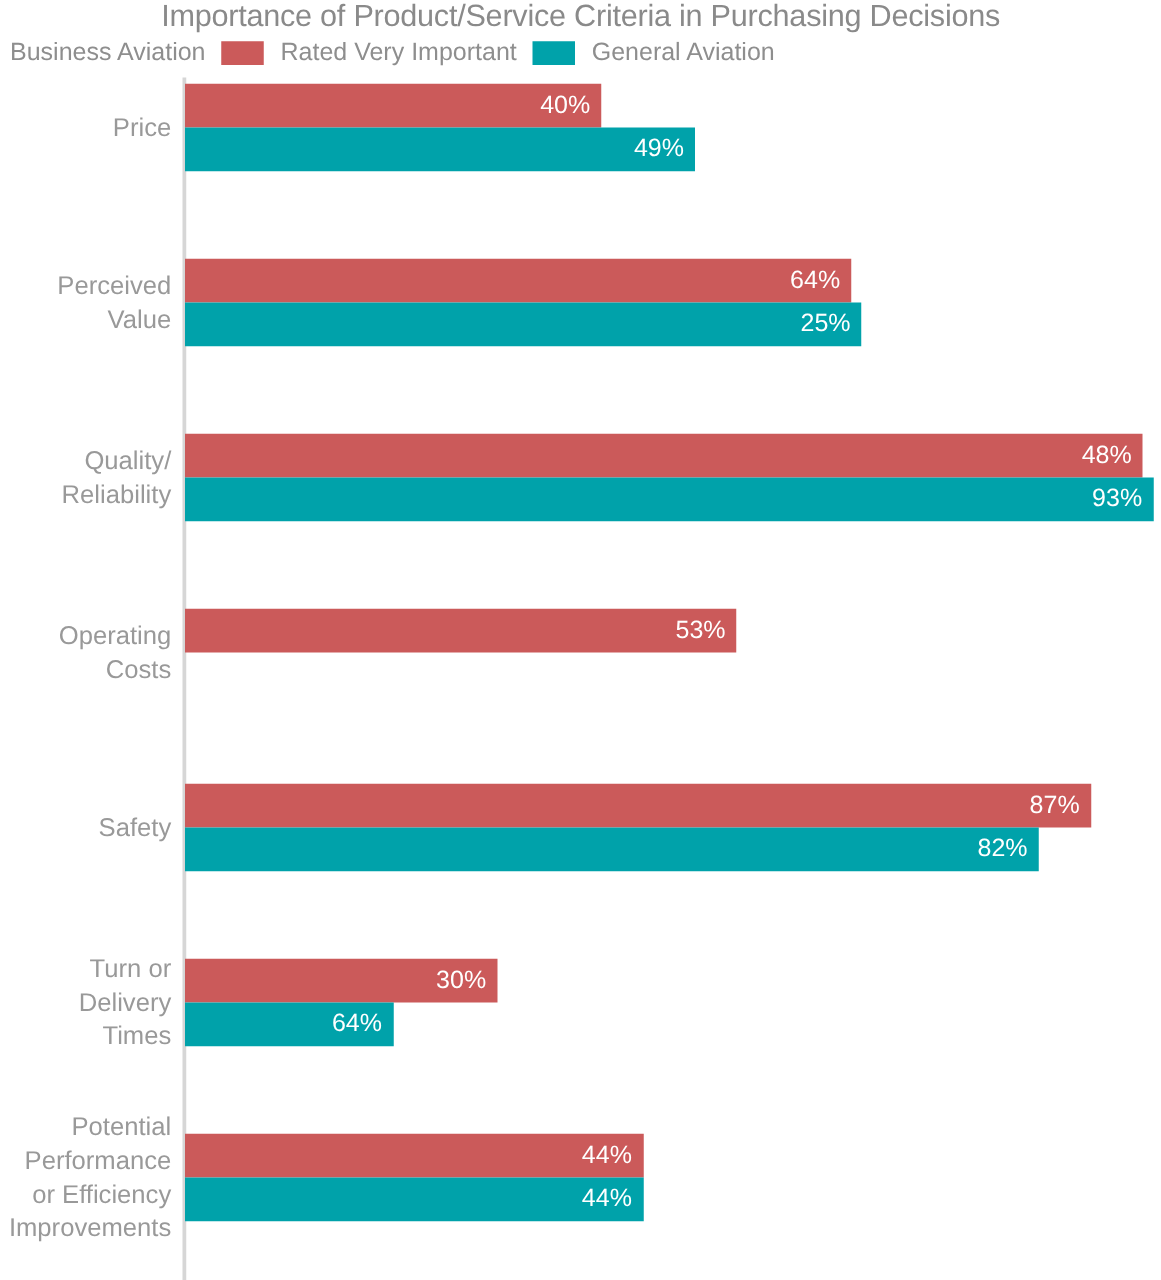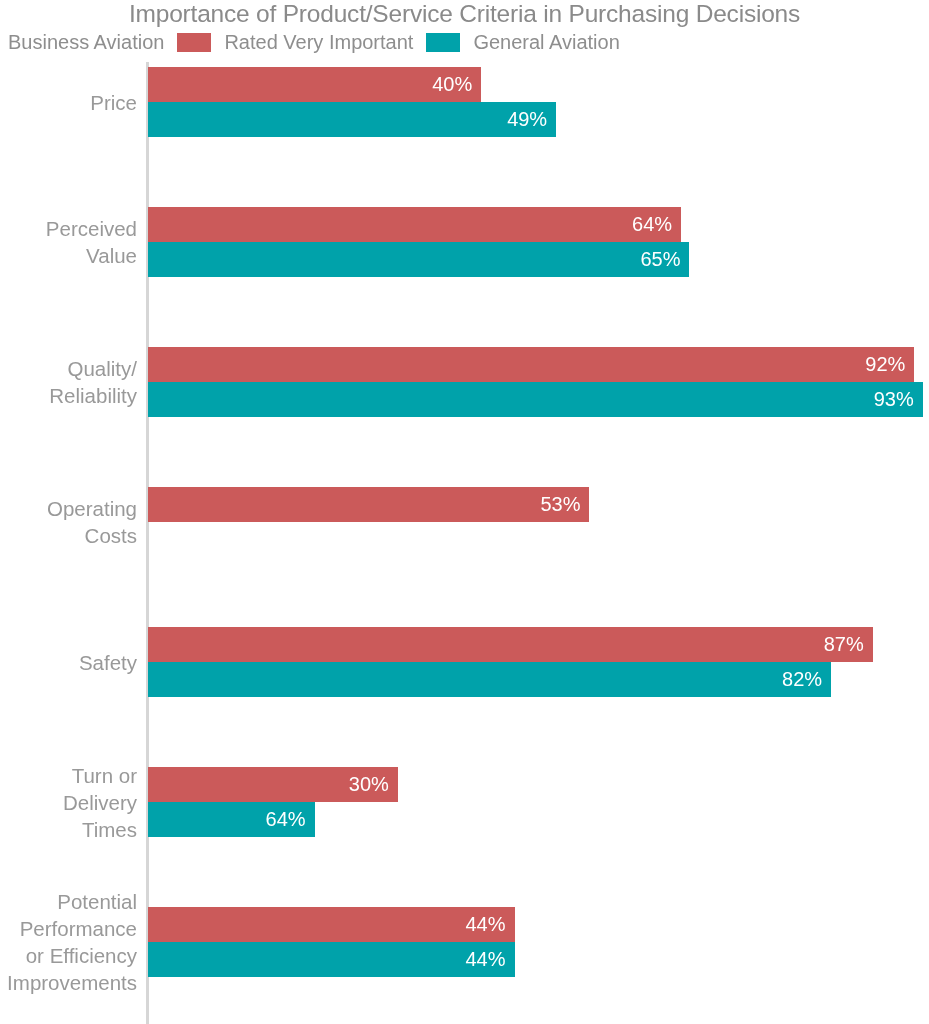--- a/index.html
+++ b/index.html
@@ -158,30 +158,30 @@
         <div class="group" style="top: 144.5px; height: 70px;">
           <div class="cat-label">Perceived
 Value</div>
           <div class="bar-row" style="top: 0px; width: 781px;">
             <div class="bar bar-red" style="width: 533.12px; background: rgb(203, 90, 90);">
               <span class="bar-value">64%</span>
             </div>
           </div>
           <div class="bar-row" style="top: 35px; width: 781px;">
             <div class="bar bar-teal" style="width: 541.45px; background: rgb(0, 162, 170);">
-              <span class="bar-value">65%</span>
+              <span class="bar-value">25%</span>
             </div>
           </div>
         </div>
         <div class="group" style="top: 284.5px; height: 70px;">
           <div class="cat-label">Quality/
 Reliability</div>
           <div class="bar-row" style="top: 0px; width: 781px;">
             <div class="bar bar-red" style="width: 766.36px; background: rgb(203, 90, 90);">
-              <span class="bar-value">92%</span>
+              <span class="bar-value">48%</span>
             </div>
           </div>
           <div class="bar-row" style="top: 35px; width: 781px;">
             <div class="bar bar-teal" style="width: 774.69px; background: rgb(0, 162, 170);">
               <span class="bar-value">93%</span>
             </div>
           </div>
         </div>
         <div class="group" style="top: 424.5px; height: 70px;">
           <div class="cat-label">Operating

